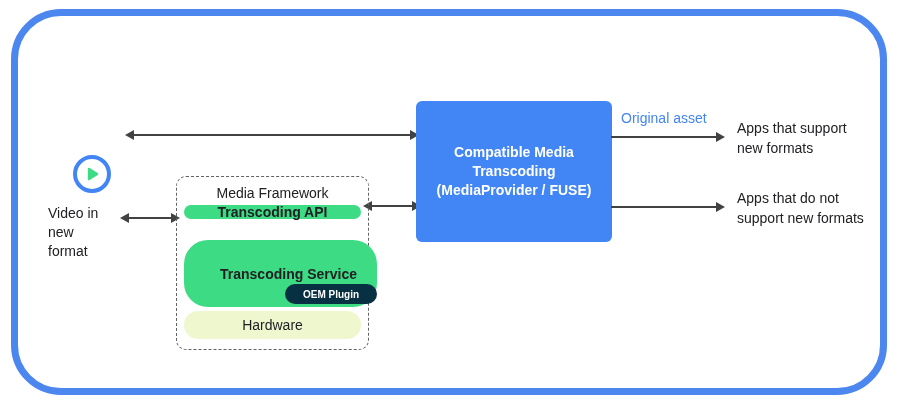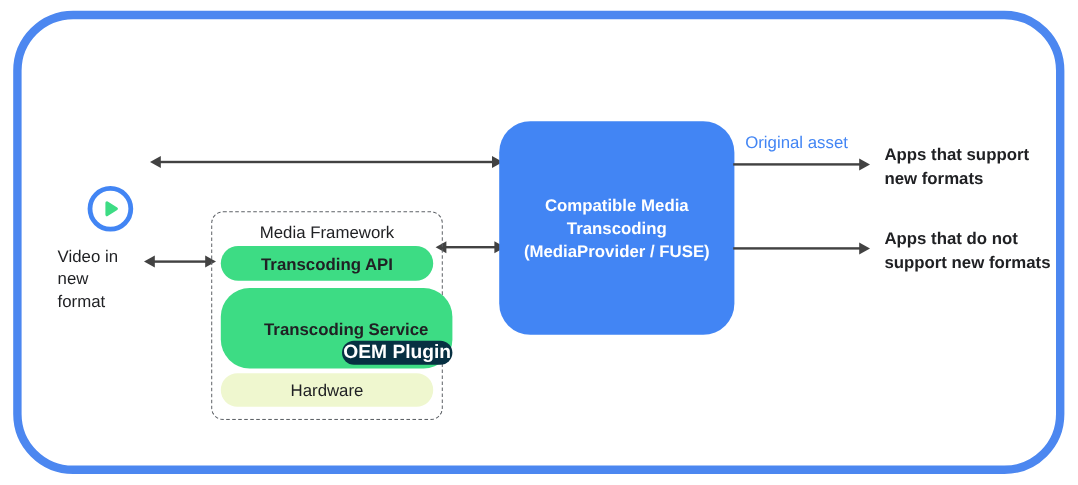--- a/index.html
+++ b/index.html
@@ -27,47 +27,47 @@
   
   .framework{
     position:absolute;left:176px;top:176px;width:191px;height:172px;
     border:1.5px dashed #5f6368;border-radius:10px;
   }
   .fw-title{position:absolute;left:0;top:8px;width:100%;text-align:center;}
   .pill{
     position:absolute;left:7px;width:177px;display:flex;
     align-items:center;justify-content:center;text-align:center;
   }
-  .pill-api{top:28px;height:29px;border-radius:15px;background:#3ddc84;font-weight:bold;}
+  .pill-api{top:28px;height:14px;border-radius:15px;background:#3ddc84;font-weight:bold;}
   .pill-service{top:63px;height:67px;border-radius:24px;background:#3ddc84;font-weight:bold;padding-left:16px;}
   .pill-hw{top:134px;height:28px;border-radius:14px;background:#eff7cf;}
   .pill-oem{
     position:absolute;right:0;bottom:3px;width:92px;height:20px;
     border-radius:10px;background:#073042;color:#ffffff;
-    font-size:16px;font-weight:bold;display:flex;align-items:center;justify-content:center;
+    font-size:10px;font-weight:bold;display:flex;align-items:center;justify-content:center;
   }
   
   .transcoder{
-    position:absolute;left:416px;top:101px;width:196px;height:178px;
-    border-radius:26px;background:#4285f4;color:#ffffff;font-weight:bold;
+    position:absolute;left:416px;top:101px;width:196px;height:141px;
+    border-radius:6px;background:#4285f4;color:#ffffff;font-weight:bold;
     display:flex;align-items:center;justify-content:center;
     text-align:center;line-height:19px;
   }
   
   .arr{position:absolute;height:2px;background:#424242;}
   .arr::before,.arr::after{
     content:"";position:absolute;width:0;height:0;top:-4px;
     border-top:5px solid transparent;border-bottom:5px solid transparent;
   }
   .arr.dbl::before{left:-8px;border-right:9px solid #424242;}
   .arr.dbl::after{right:-8px;border-left:9px solid #424242;}
   .arr.r::after{right:-8px;border-left:9px solid #424242;}
   
   .asset-label{position:absolute;color:#4285f4;}
-  .apps-label{position:absolute;left:737px;line-height:20px;font-weight:bold;}
+  .apps-label{position:absolute;left:737px;line-height:20px;}
 </style>
 </head>
 <body>
 
 <div class="canvas">
 
   <div class="frame"></div>
 
   <div class="play-ring">
     <svg width="20" height="20" viewBox="0 0 24 24">

